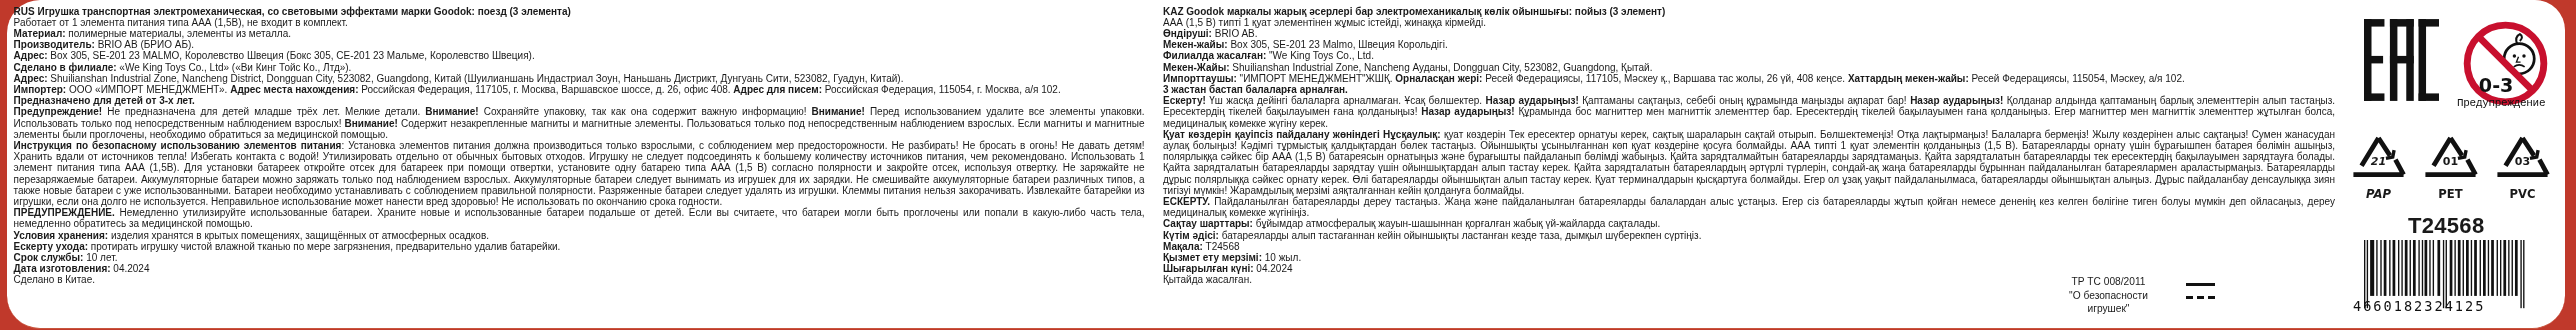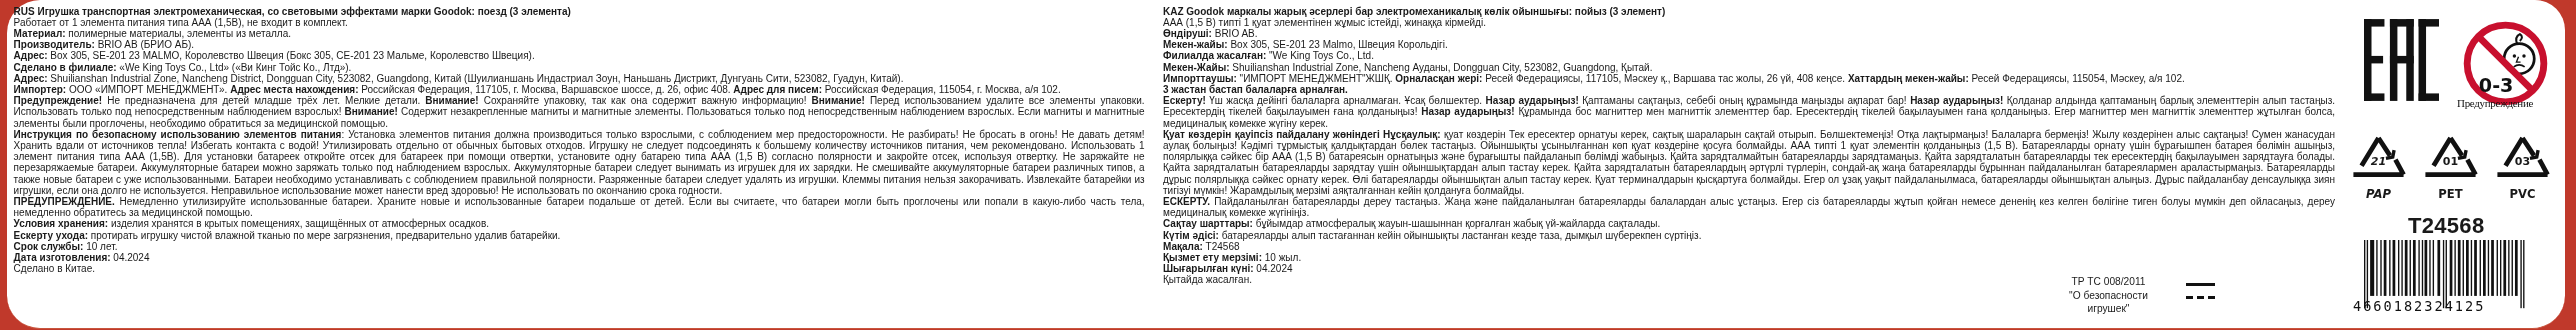--- a/index.html
+++ b/index.html
@@ -16,21 +16,21 @@
                       background: #fff; border-top-right-radius: 33px; }
   .col { position: absolute; top: 5.5px; font-size: 10px; line-height: 11.2px; white-space: normal; }
   .col-rus { left: 13.6px; width: 1131px; }
   .col-kaz { left: 1163px; width: 1172px; }
   .line { display: block; white-space: nowrap; }
   .para { display: block; text-align: justify; }
   .b { font-weight: bold; }
   .title { font-weight: bold; }
   .eac { position: absolute; left: 2364px; top: 19px; width: 75px; height: 82px; }
   .age-warn { position: absolute; left: 2461px; top: 13.6px; width: 89px; height: 99px; }
-  .age-label { position: absolute; left: 2457px; top: 97px; font-size: 11px; font-family: Liberation Serif, serif;
+  .age-label { position: absolute; left: 2457px; top: 97px; font-size: 11px; font-family: Liberation Mono, monospace;
                letter-spacing: -0.3px; color: #111; text-align: center; }
   .recycle { position: absolute; top: 135px; width: 61px; height: 65px; }
   .recycle .code { position: absolute; left: 0; width: 61px; top: 20.4px; text-align: center; font-weight: bold;
                    font-size: 11px; font-family: "DejaVu Sans", sans-serif; }
   .recycle .mat { position: absolute; left: 0; width: 61px; top: 52px; text-align: center; font-weight: bold;
                   font-size: 11.6px; font-family: "DejaVu Sans", sans-serif; }
   .article-big { position: absolute; left: 2408px; top: 213px; font-size: 22px; font-weight: bold;
                  font-family: "Liberation Sans", sans-serif; letter-spacing: 0.3px; }
   .barcode { position: absolute; left: 2364px; top: 240px; width: 170px; height: 75px; }
   .barcode-digits { position: absolute; left: 2353px; top: 298px; width: 184px; font-size: 13.6px;
@@ -50,20 +50,21 @@
 
 <div class="col col-rus">
   <span class="line title">RUS Игрушка транспортная электромеханическая, со световыми эффектами марки Goodok: поезд (3 элемента)</span>
   <span class="line">Работает от 1 элемента питания типа ААА (1,5В), не входит в комплект.</span>
   <span class="line"><span class="b">Материал:</span><span> полимерные материалы, элементы из металла.</span></span>
   <span class="line"><span class="b">Производитель:</span><span> BRIO AB (БРИО АБ).</span></span>
   <span class="line"><span class="b">Адрес:</span><span> Box 305, SE-201 23 MALMO, Королевство Швеция (Бокс 305, СЕ-201 23 Мальме, Королевство Швеция).</span></span>
   <span class="line"><span class="b">Сделано в филиале:</span><span> «We King Toys Co., Ltd» («Ви Кинг Тойс Ко., Лтд»).</span></span>
   <span class="line"><span class="b">Адрес:</span><span> Shuilianshan Industrial Zone, Nancheng District, Dongguan City, 523082, Guangdong, Китай (Шуилианшань Индастриал Зоун, Наньшань Дистрикт, Дунгуань Сити, 523082, Гуадун, Китай).</span></span>
   <span class="line"><span class="b">Импортер:</span><span> ООО «ИМПОРТ МЕНЕДЖМЕНТ». </span><span class="b">Адрес места нахождения:</span><span> Российская Федерация, 117105, г. Москва, Варшавское шоссе, д. 26, офис 408. </span><span class="b">Адрес для писем:</span><span> Российская Федерация, 115054, г. Москва, а/я 102.</span></span>
+  <span class="line b">Предназначено для детей от 3-х лет.</span>
   <span class="para"><span class="b">Предупреждение!</span><span> Не предназначена для детей младше трёх лет. Мелкие детали. </span><span class="b">Внимание!</span><span> Сохраняйте упаковку, так как она содержит важную информацию! </span><span class="b">Внимание!</span><span> Перед использованием удалите все элементы упаковки. Использовать только под непосредственным наблюдением взрослых! </span><span class="b">Внимание!</span><span> Содержит незакрепленные магниты и магнитные элементы. Пользоваться только под непосредственным наблюдением взрослых. Если магниты и магнитные элементы были проглочены, необходимо обратиться за медицинской помощью.</span></span>
   <span class="para"><span class="b">Инструкция по безопасному использованию элементов питания</span><span>: Установка элементов питания должна производиться только взрослыми, с соблюдением мер предосторожности. Не разбирать! Не бросать в огонь! Не давать детям! Хранить вдали от источников тепла! Избегать контакта с водой! Утилизировать отдельно от обычных бытовых отходов. Игрушку не следует подсоединять к большему количеству источников питания, чем рекомендовано. Использовать 1 элемент питания типа ААА (1,5В). Для установки батареек откройте отсек для батареек при помощи отвертки, установите одну батарею типа ААА (1,5 В) согласно полярности и закройте отсек, используя отвертку. Не заряжайте не перезаряжаемые батареи. Аккумуляторные батареи можно заряжать только под наблюдением взрослых. Аккумуляторные батареи следует вынимать из игрушек для их зарядки. Не смешивайте аккумуляторные батареи различных типов, а также новые батареи с уже использованными. Батареи необходимо устанавливать с соблюдением правильной полярности. Разряженные батареи следует удалять из игрушки. Клеммы питания нельзя закорачивать. Извлекайте батарейки из игрушки, если она долго не используется. Неправильное использование может нанести вред здоровью! Не использовать по окончанию срока годности.</span></span>
   <span class="para"><span class="b">ПРЕДУПРЕЖДЕНИЕ.</span><span> Немедленно утилизируйте использованные батареи. Храните новые и использованные батареи подальше от детей. Если вы считаете, что батареи могли быть проглочены или попали в какую-либо часть тела, немедленно обратитесь за медицинской помощью.</span></span>
   <span class="line"><span class="b">Условия хранения:</span><span> изделия хранятся в крытых помещениях, защищённых от атмосферных осадков.</span></span>
   <span class="line"><span class="b">Ескерту ухода:</span><span> протирать игрушку чистой влажной тканью по мере загрязнения, предварительно удалив батарейки.</span></span>
   <span class="line"><span class="b">Срок службы:</span><span> 10 лет.</span></span>
   <span class="line"><span class="b">Дата изготовления:</span><span> 04.2024</span></span>
   <span class="line">Сделано в Китае.</span>
 </div>
 

